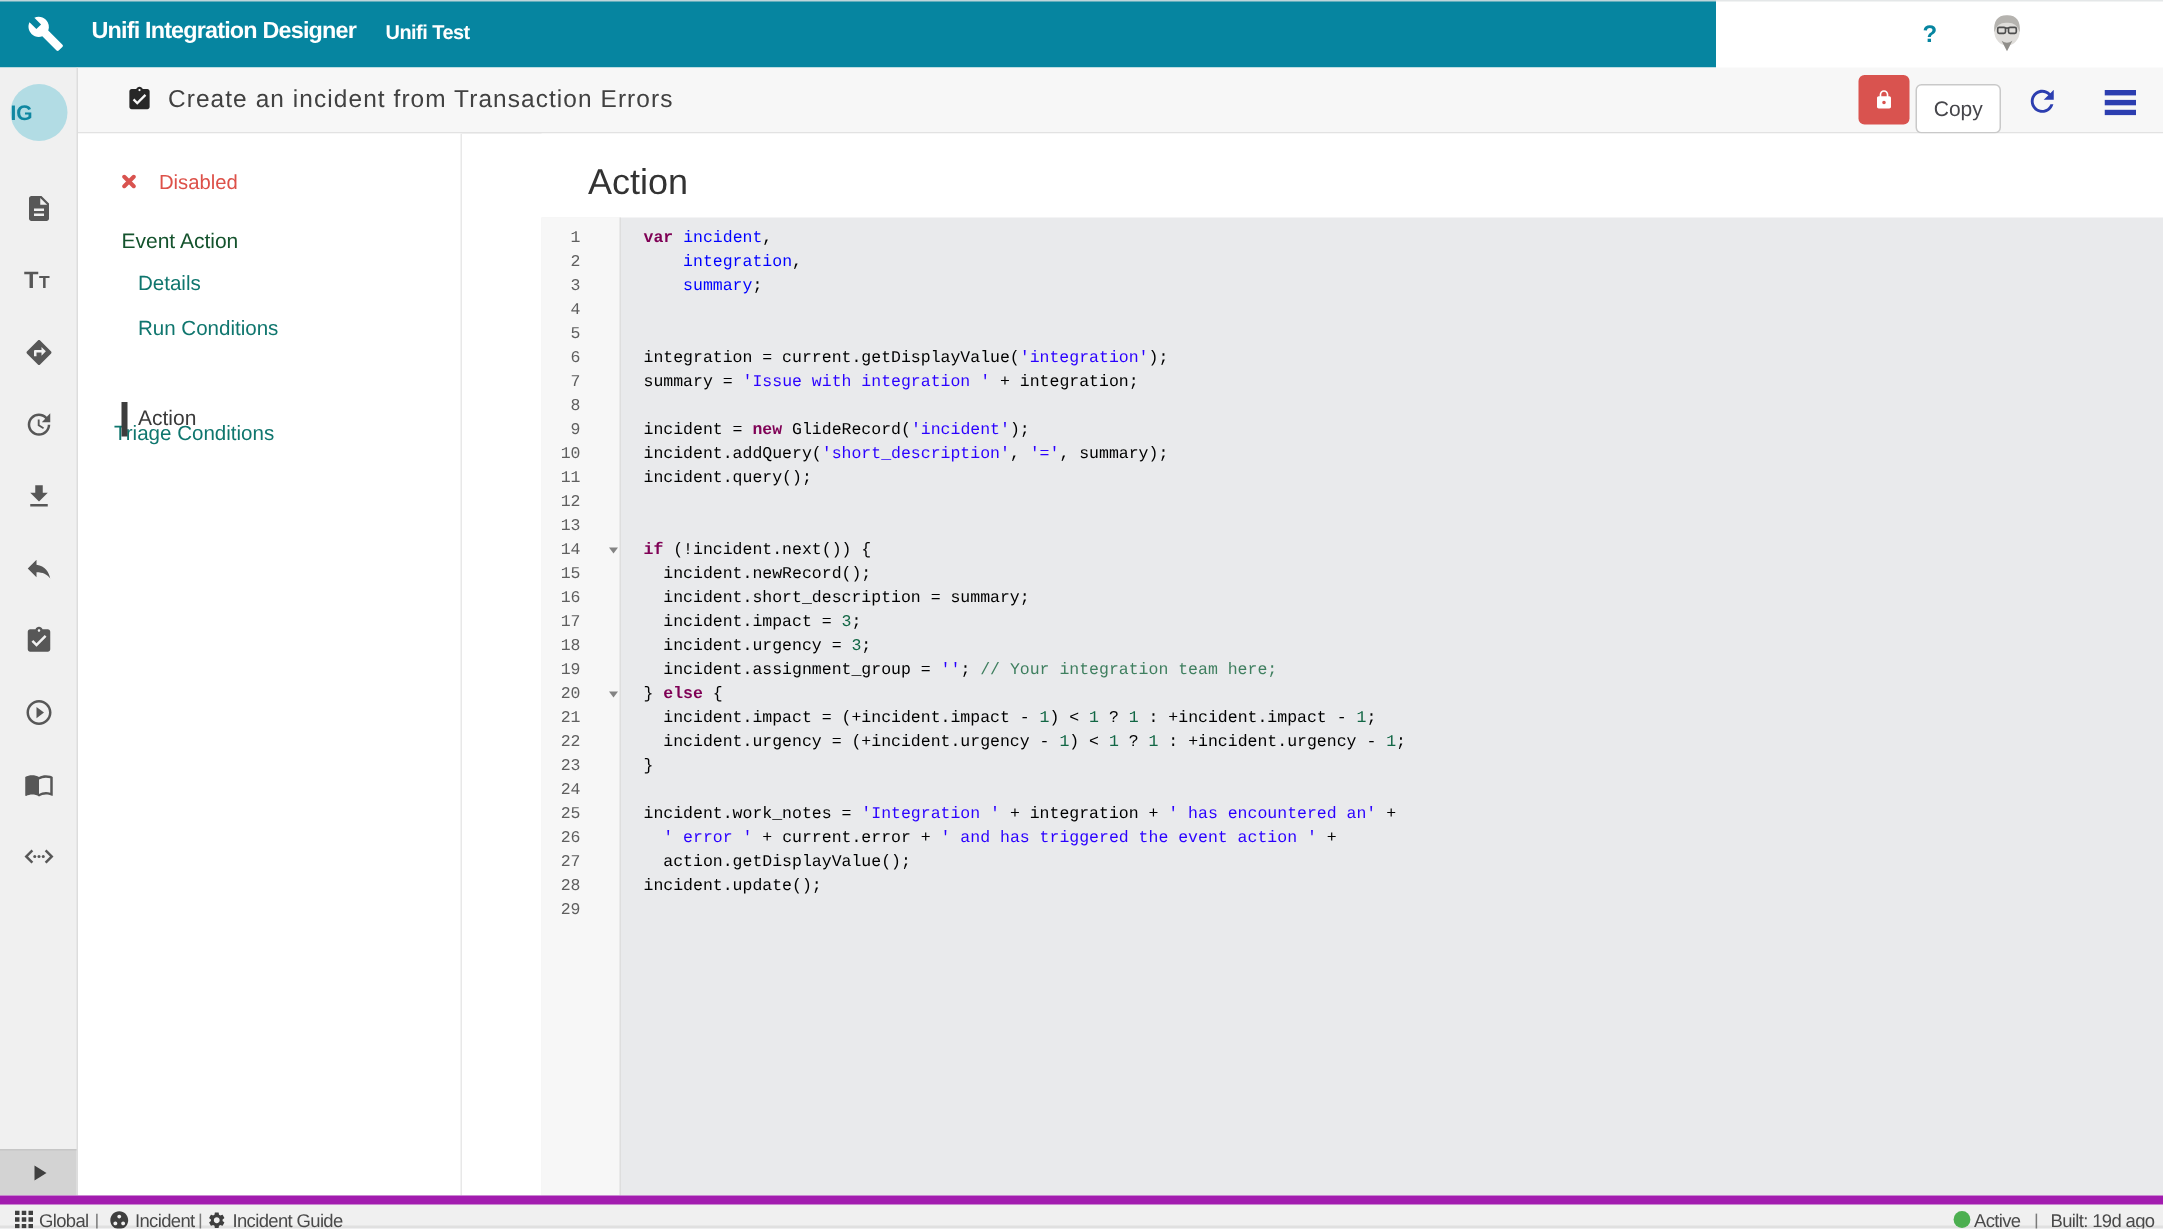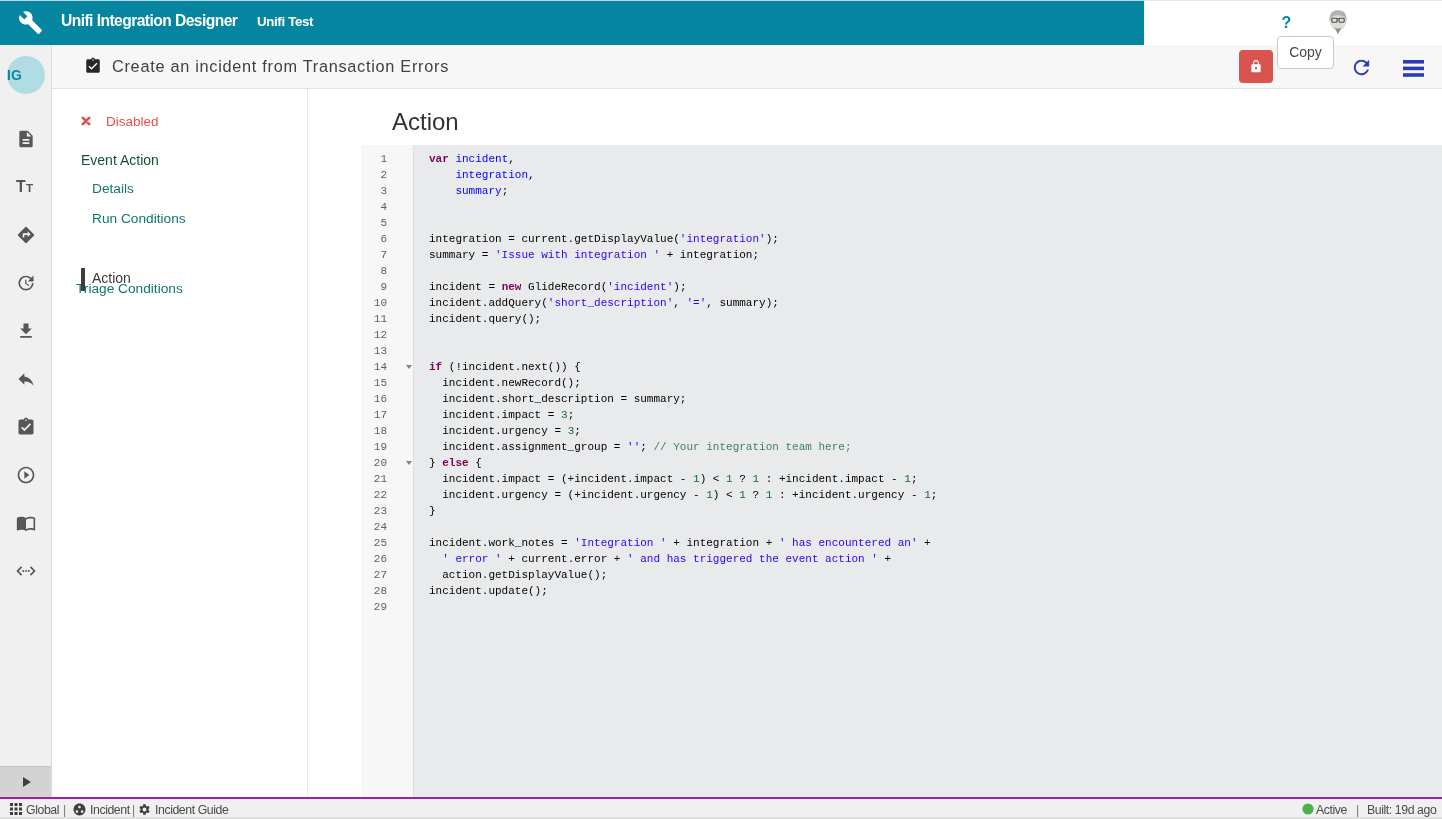--- a/index.html
+++ b/index.html
@@ -11,21 +11,21 @@
 #topbar { position:absolute; left:0; top:0; width:1144px; height:45px; background:#0685a0; }
 #topline { position:absolute; left:0; top:0; width:1442px; height:1px; background:#dfe3e4; opacity:.85; }
 #appname { position:absolute; left:61px; top:12px; font-size:15.6px; font-weight:bold; color:#fff; letter-spacing:-0.55px; line-height:18px; }
 #appsub  { position:absolute; left:257px; top:13.5px; font-size:13.3px; font-weight:bold; color:#fff; letter-spacing:-0.35px; line-height:15px; }
 #mikeellis { position:absolute; left:1362px; top:15px; font-size:14px; color:#fff; line-height:15px; }
 
 
 #titlebar { position:absolute; left:52px; top:45px; width:1390px; height:44px; background:#f7f7f7; border-bottom:1px solid #e2e2e2; }
 #pagetitle { position:absolute; left:112px; top:56px; font-size:16.3px; color:#414141; line-height:20px; letter-spacing:0.72px; }
 #lockbtn { position:absolute; left:1239px; top:50px; width:34px; height:33px; background:#d9534f; border-radius:4px; }
-#copybtn { position:absolute; left:1277px; top:36px; width:57px; height:33px; background:#fff; border:1px solid #c9c9c9; border-radius:4px; color:#46464b; font-size:14px; text-align:center; line-height:31px; }
+#copybtn { position:absolute; left:1277px; top:56px; width:57px; height:33px; background:#fff; border:1px solid #c9c9c9; border-radius:4px; color:#46464b; font-size:14px; text-align:center; line-height:31px; }
 
 
 #sidebar { position:absolute; left:0; top:45px; width:52px; height:752px; background:#f0f0f0; border-right:1px solid #dddddd; }
 #igavatar { position:absolute; left:7px; top:56px; width:38px; height:38px; border-radius:50%; background:#b2dce4; color:#0f87a1; font-weight:bold; font-size:14px; text-align:left; line-height:38px; }
 .sbicon { position:absolute; left:16px; }
 #collapse { position:absolute; left:0; top:766px; width:51px; height:31px; background:#d3d3d3; border-top:1px solid #c6c6c6; }
 #collapse .tri { position:absolute; left:23px; top:10px; width:0; height:0; border-left:8px solid #3f3f3f; border-top:5px solid transparent; border-bottom:5px solid transparent; }
 
 
 #nav { position:absolute; left:52px; top:89px; width:256px; height:708px; background:#fff; border-right:1px solid #e8e8e8; }
@@ -48,21 +48,21 @@
 #lnums { position:absolute; left:361px; top:151px; width:26px; text-align:right; font-family:"Liberation Mono",monospace; font-size:11px; line-height:16px; color:#5f5f5f; }
 #codelines { position:absolute; left:429px; top:151px; font-family:Liberation Mono, monospace; font-size:11px; line-height:16px; color:#000; white-space:pre; }
 .fold { position:absolute; left:406px; width:0; height:0; border-top:4.5px solid #848484; border-left:3.4px solid transparent; border-right:3.4px solid transparent; }
 .k { color:#7f0055; font-weight:bold; }
 .s { color:#2a00ff; }
 .c { color:#3f7f5f; }
 .n { color:#116644; }
 .d { color:#0000ff; }
 
 
-#statusbar { position:absolute; left:0; top:797px; width:1442px; height:22px; background:#f0f0f0; border-top:2px solid #a21caf; border-bottom:2px solid #e0e0e0; font-size:12px; color:#4a4a4a; }
+#statusbar { position:absolute; left:0; top:797px; width:1442px; height:22px; background:#f0f0f0; border-top:6px solid #a21caf; border-bottom:2px solid #e0e0e0; font-size:12px; color:#4a4a4a; }
 #statusbar span.sep { color:#7a7a7a; }
 .sttext { position:absolute; top:3.5px; line-height:14px; font-size:12.3px; color:#4a4a4a; letter-spacing:-0.42px; }
 .stico { position:absolute; top:4px; }
 </style>
 </head>
 <body>
 
 <div id="topbar">
   <div id="topline"></div>
   <svg class="abs" style="left:18px;top:10px" width="25" height="25" viewBox="0 0 24 24">

